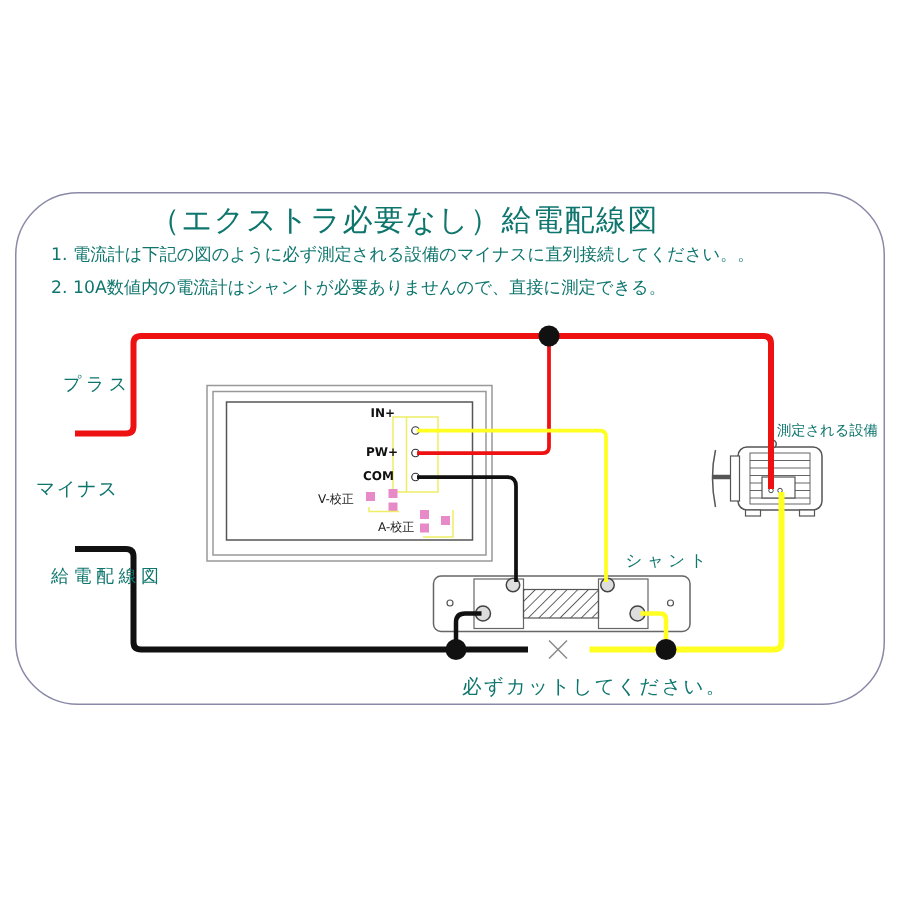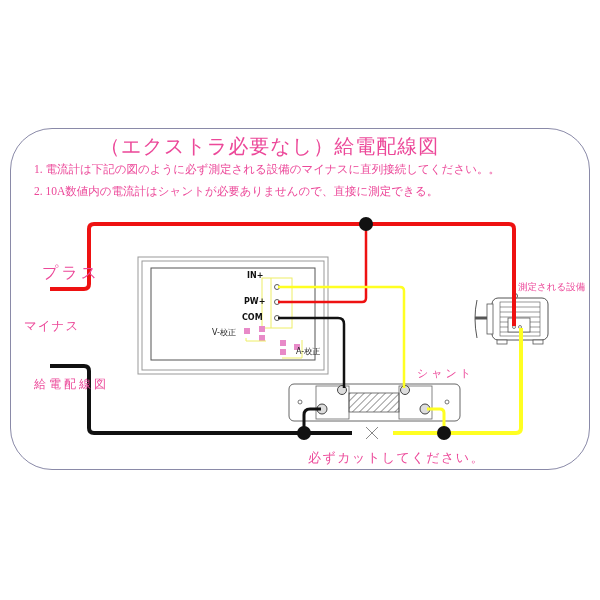--- a/index.html
+++ b/index.html
@@ -1,22 +1,22 @@
 <!DOCTYPE html>
 <html><head>
 <meta charset="utf-8">
 <style>
   html, body { margin:0; padding:0; background:#ffffff; }
   body { width:600px; height:600px; position:relative; overflow:hidden; font-family:"DejaVu Sans", sans-serif; }
   #frame { position:absolute; left:10px; top:128px; width:580px; height:342px; border:1px solid #8a8aa8; border-radius:42px; box-sizing:border-box; }
-  .txt { position:absolute; color:#ec4899; white-space:nowrap;font-family:Liberation Serif, serif; }
+  .txt { position:absolute; color:#0f766e; white-space:nowrap; }
   #title { left:100px; top:133px; font-size:20px; letter-spacing:1px; }
   #note1 { left:34px; top:162px; font-size:11.5px; }
   #note2 { left:34px; top:184px; font-size:11.5px;text-align:center; }
-  #lbl-plus { left:42px; top:263px; font-size:16px; letter-spacing:3px; }
+  #lbl-plus { left:42px; top:248px; font-size:12px; letter-spacing:3px; }
   #lbl-power { left:24px; top:318px; font-size:12.5px; letter-spacing:1px; }
   #lbl-minus { left:34px; top:376px; font-size:12px; letter-spacing:3px; }
   #lbl-shunt { left:417px; top:366px; font-size:11px; letter-spacing:3px; }
   #lbl-cut { left:308px; top:449px; font-size:13px; letter-spacing:1.5px; }
   #lbl-device { left:518px; top:281px; font-size:9.5px; }
   .pin { position:absolute; font-size:8px; font-weight:bold; color:#111; }
   .cal { position:absolute; font-size:8px; color:#222; }
   svg { position:absolute; left:0; top:0; }
 </style>
 </head>
@@ -106,20 +106,20 @@
   <g>
     <line x1="366" y1="427" x2="378" y2="439" stroke="#888" stroke-width="1"></line>
     <line x1="378" y1="427" x2="366" y2="439" stroke="#888" stroke-width="1"></line>
   </g>
 </svg>
 
 <div class="pin" style="left:247px;top:271px;">IN+</div>
 <div class="pin" style="left:244px;top:297px;">PW+</div>
 <div class="pin" style="left:242px;top:313px;">COM</div>
 <div class="cal" style="left:212px;top:327px;">V-校正</div>
-<div class="cal" style="left:252px;top:346px;margin-left:44px;">A-校正</div>
+<div class="cal" style="left:252px;top:346px;">A-校正</div>
 
 <div class="txt" id="lbl-plus">プラス</div>
 <div class="txt" id="lbl-power">マイナス</div>
 <div class="txt" id="lbl-minus">給電配線図</div>
 <div class="txt" id="lbl-shunt">シャント</div>
 <div class="txt" id="lbl-cut">必ずカットしてください。</div>
 <div class="txt" id="lbl-device">測定される設備</div>
 
 </body></html>

